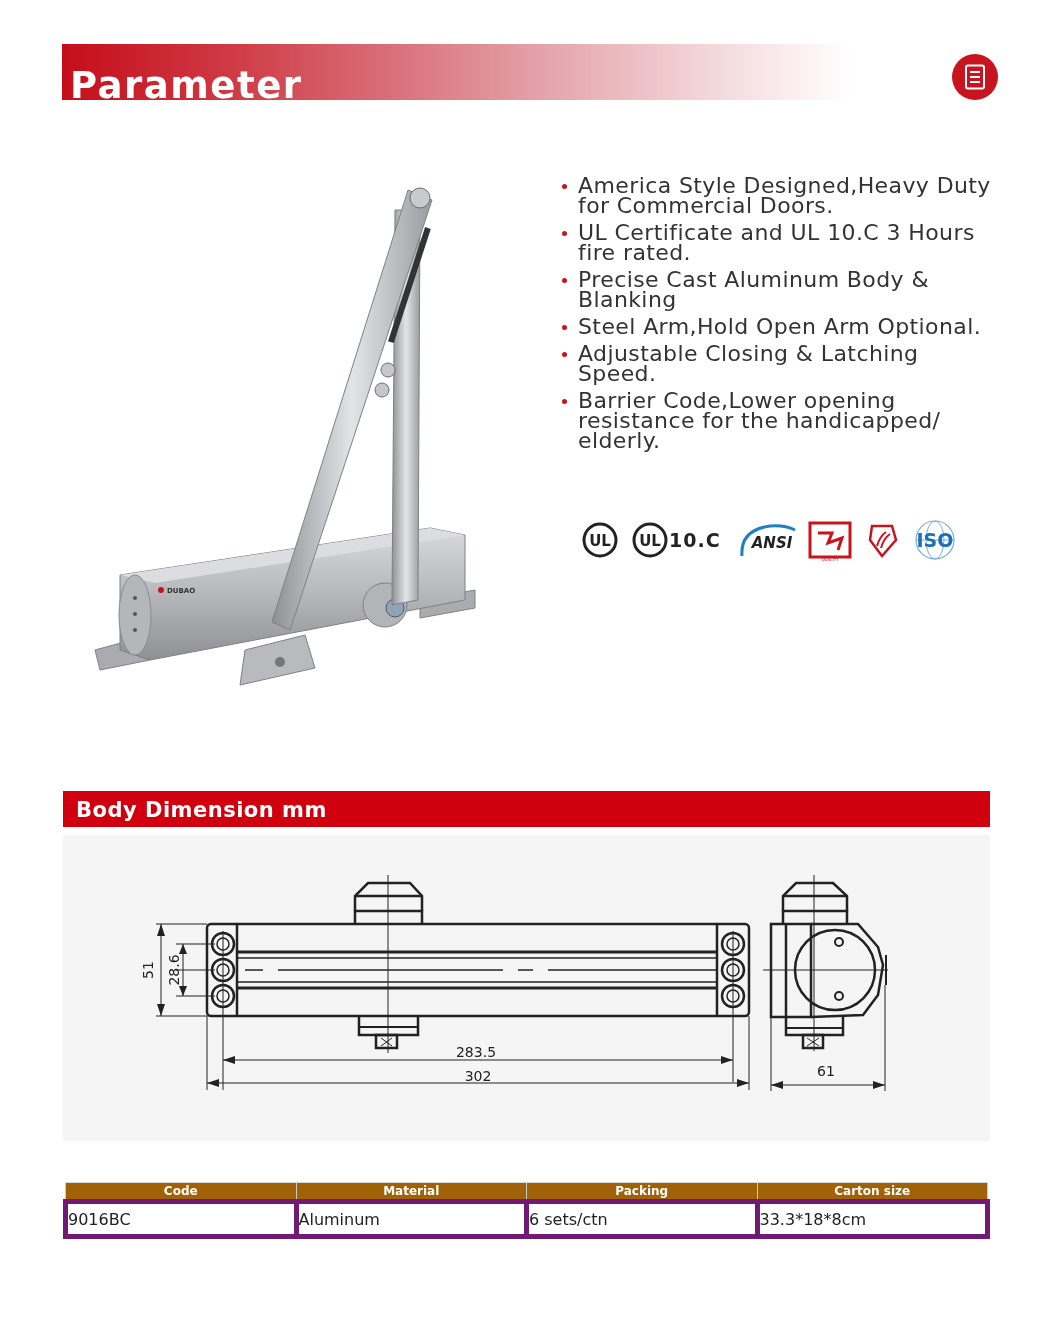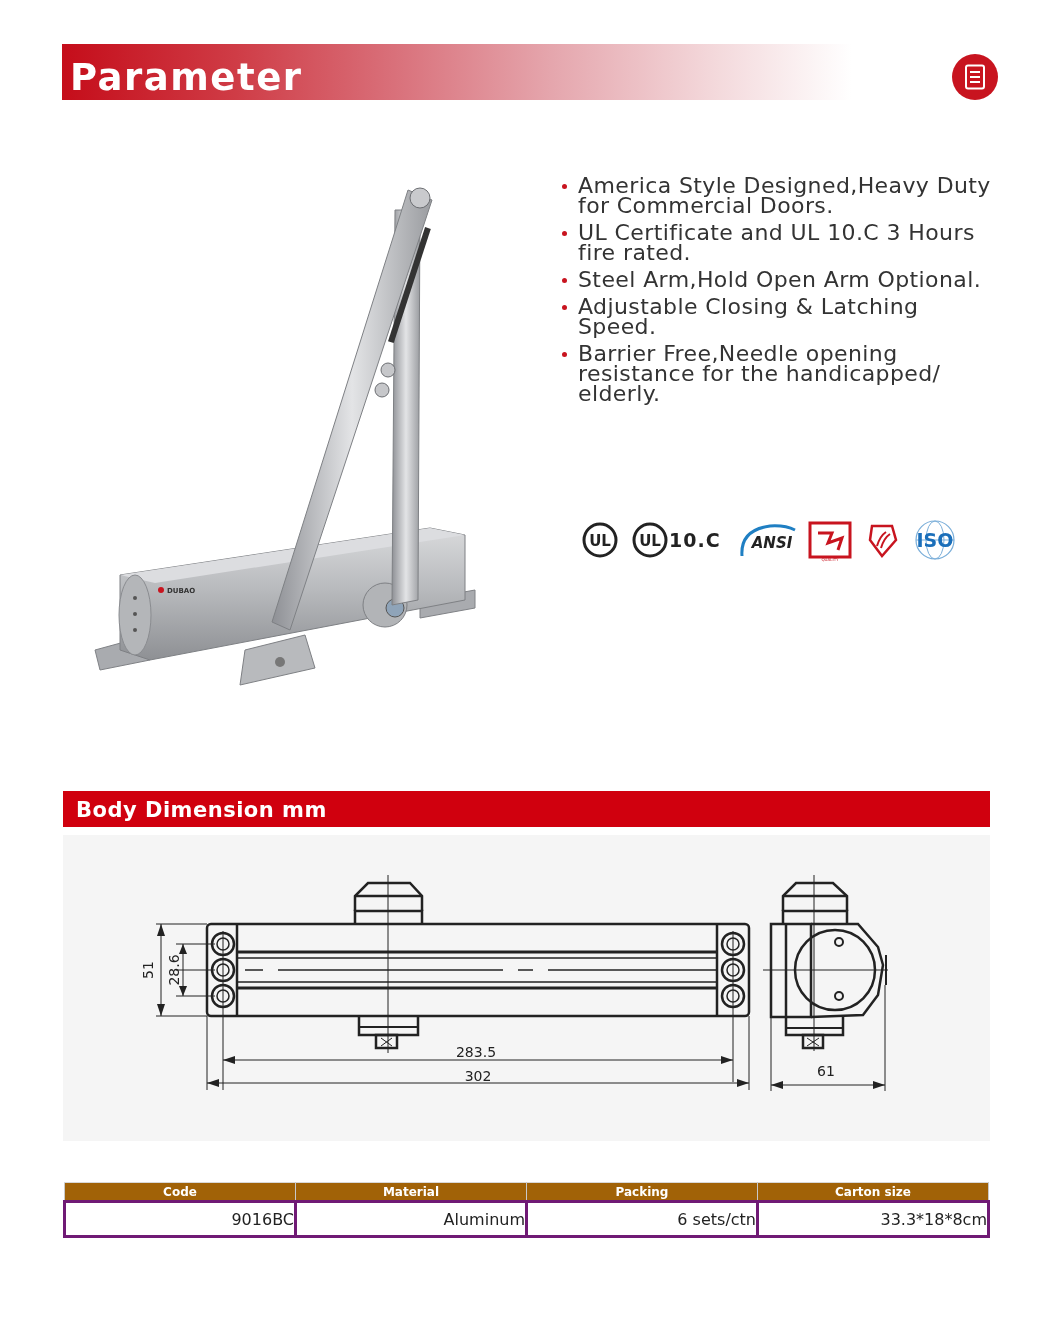--- a/index.html
+++ b/index.html
@@ -4,21 +4,21 @@
   <style>
     * { box-sizing: border-box; margin: 0; padding: 0; }
     html, body { width: 1060px; height: 1322px; background: #ffffff; overflow: hidden; }
     body { position: relative; font-family: "DejaVu Sans", sans-serif; color: #333; }
 
     .param-banner {
       position: absolute; left: 62px; top: 44px; width: 790px; height: 56px;
       background: linear-gradient(90deg, #c50d1a 0%, #cf3c46 22%, #d9707a 42%, #e5a6ad 62%, #f3d7da 82%, #ffffff 100%);
     }
     .param-title {
-      position: absolute; left: 8px; top: 12px;
+      position: absolute; left: 8px; top: 20px;
       font-family: "DejaVu Sans", sans-serif; font-weight: bold;
       font-size: 37px; color: #fff; letter-spacing: 1.5px;
     }
     .doc-btn {
       position: absolute; left: 952px; top: 54px; width: 46px; height: 46px;
       border-radius: 50%; background: #c8141f;
       display: flex; align-items: center; justify-content: center;
     }
     .doc-btn svg { width: 22px; height: 26px; }
 
@@ -54,22 +54,22 @@
     .spec-table {
       position: absolute; left: 63px; top: 1182px; width: 927px;
       border-collapse: collapse; table-layout: fixed;
     }
     .spec-table th {
       background: #a16207; color: #fff; font-weight: bold; font-size: 12px;
       height: 19px; border: 1px solid #c9c9c9; border-top: 1px solid #d8d8d8;
       font-family: "DejaVu Sans", sans-serif;
     }
     .spec-table td {
-      height: 35px; text-align: right; font-size: 16px; color: #222;
-      border: 3px solid #701a75; background: #fff;
+      height: 35px; text-align: left; font-size: 16px; color: #222;
+      border: 5px solid #701a75; background: #fff;
     }
   </style>
 </head>
 <body>
 
 <div class="param-banner">
   <div class="param-title">Parameter</div>
 </div>
 <div class="doc-btn">
   <svg viewBox="0 0 22 26">
@@ -119,23 +119,24 @@
     <circle cx="292" cy="210" r="7" fill="#c6c7ca" stroke="#6c6e72"></circle>
 
     <polygon points="155,470 215,455 225,488 150,505" fill="#b8babd" stroke="#7e8084"></polygon>
     <circle cx="190" cy="482" r="5" fill="#777"></circle>
   </svg>
 </div>
 
 <ul class="features">
   <li>America Style Designed,Heavy Duty for Commercial Doors.</li>
   <li>UL Certificate and UL 10.C 3 Hours fire rated.</li>
+  <li>Precise Cast Aluminum Body &amp; Blanking</li>
   <li>Steel Arm,Hold Open Arm Optional.</li>
   <li>Adjustable Closing &amp; Latching Speed.</li>
-  <li>Barrier Free,Needle opening resistance for the handicapped/ elderly.</li>
+  <li>Barrier Code,Lower opening resistance for the handicapped/ elderly.</li>
 </ul>
 
 <div class="certs">
   <svg viewBox="0 0 390 44" width="390" height="44">
     <g>
       <circle cx="20" cy="22" r="16" fill="none" stroke="#222" stroke-width="3"></circle>
       <text x="20" y="28" text-anchor="middle" font-size="15" font-weight="bold" fill="#222" font-family="DejaVu Sans, sans-serif">UL</text>
     </g>
     <g>
       <circle cx="70" cy="22" r="16" fill="none" stroke="#222" stroke-width="3"></circle>

